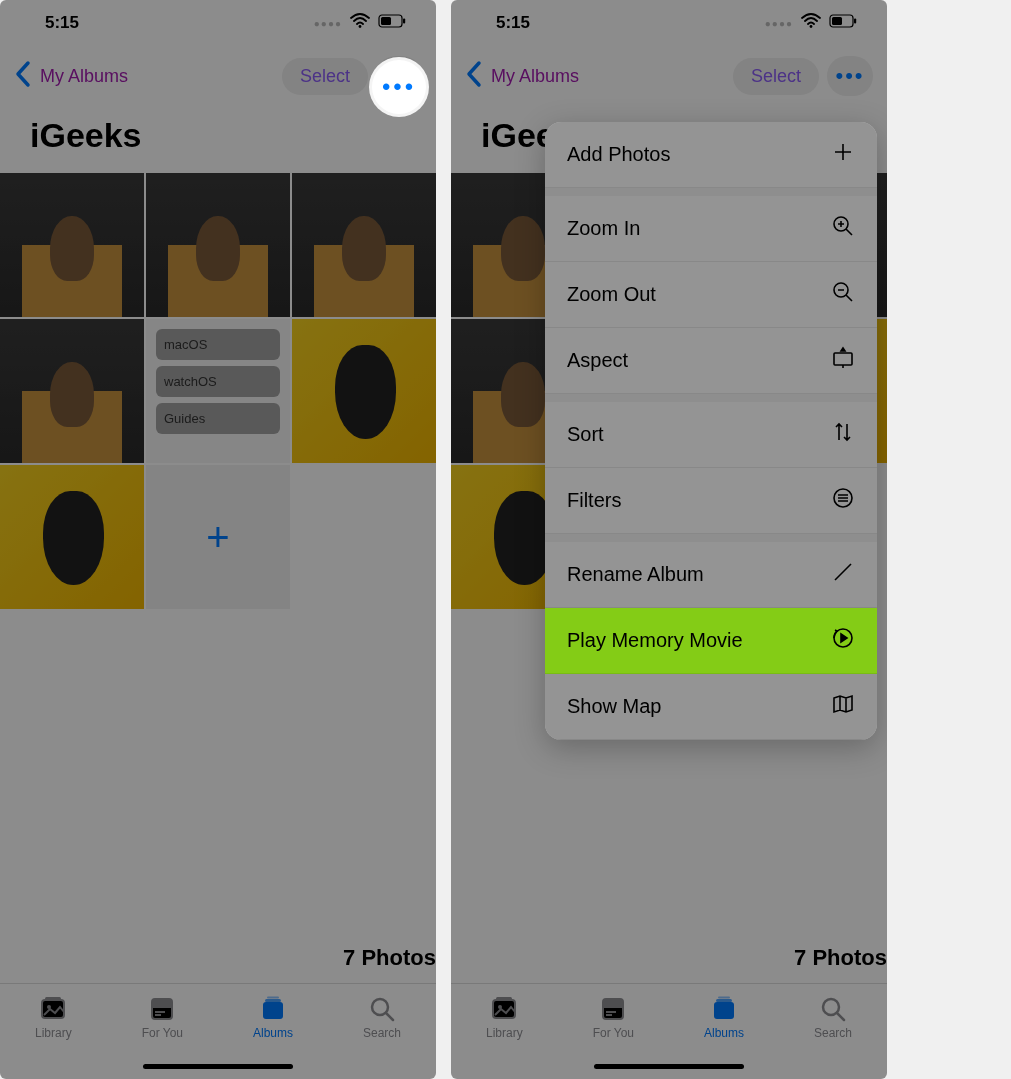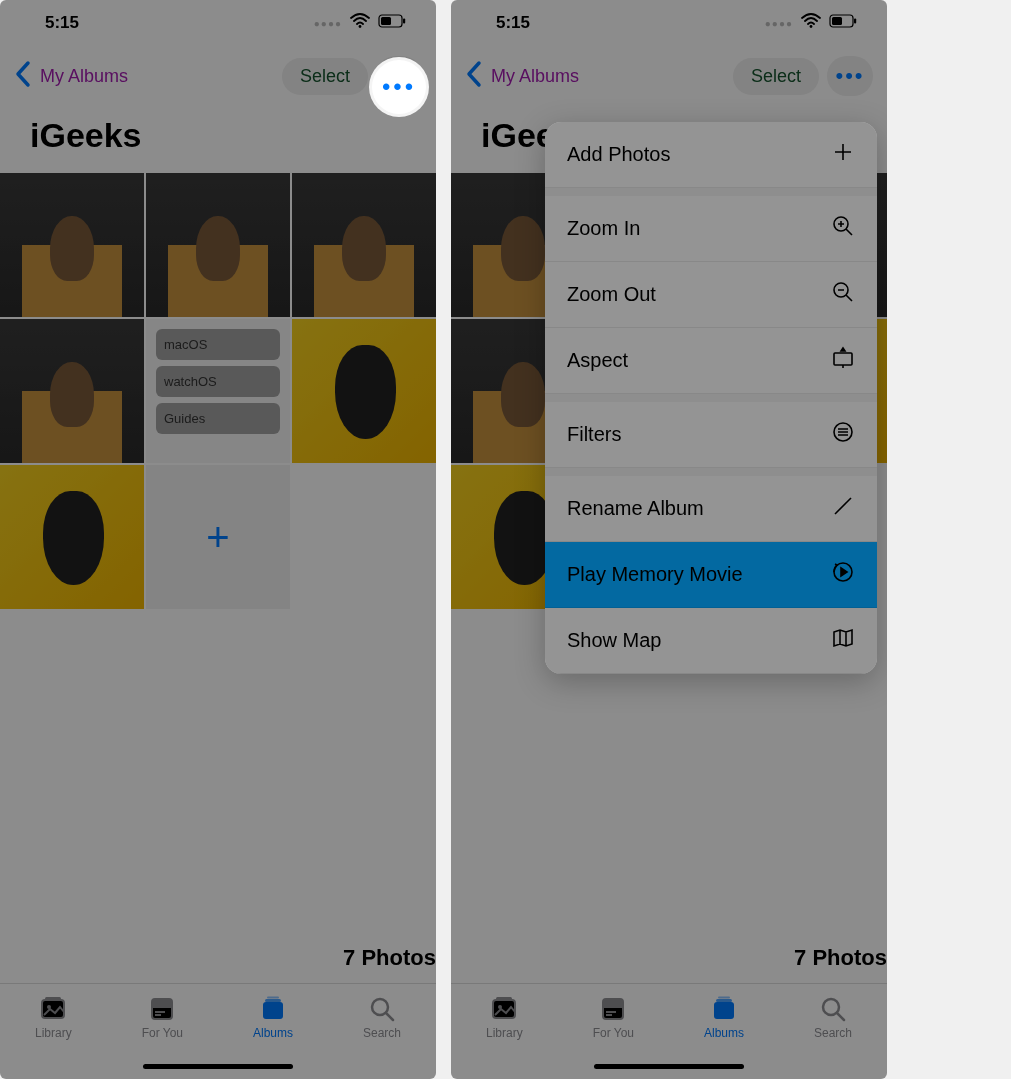--- a/index.html
+++ b/index.html
@@ -43,21 +43,21 @@
   .nav-bar {
     height: 60px;
     display:flex;
     align-items:center;
     padding: 0 14px;
     gap: 8px;
   }
   .back-chevron { color:#007aff; }
   .back-title { color:#a21caf; font-size: 18px; flex:1; }
   .pill {
-    background:#eee; color:#14532d; font-size:18px; font-weight:500;
+    background:#eee; color:#8b5cf6; font-size:18px; font-weight:500;
     padding: 8px 18px; border-radius: 20px;
   }
   .more-pill {
     background:#eee; width:46px; height:40px; border-radius:20px;
     display:flex;align-items:center;justify-content:center;
     color:#007aff; font-size:22px; letter-spacing:2px;
   }
   .album-title { font-size:34px; font-weight:700; padding: 10px 30px 18px; }
   .grid {
     display:grid; grid-template-columns: repeat(3, 1fr);
@@ -118,21 +118,21 @@
     display:flex; align-items:center; justify-content:space-between;
     padding: 18px 22px; font-size:20px; color:#000;
     border-bottom:1px solid rgba(0,0,0,0.08);
   }
   .menu-item:last-child{border-bottom:none;}
   .menu .dim-cover{
     position:absolute;top:0;left:0;right:0;bottom:0;
     background:rgba(0,0,0,0.42); pointer-events:none;
   }
   .menu-item.highlighted{
-    position:relative; z-index:2; background:#0369a1;
+    position:relative; z-index:2; background:#84cc16;
   }
   .menu svg{ width:24px;height:24px; stroke:#000; fill:none; stroke-width:1.6;}
   .sep{ height:8px; background:rgba(0,0,0,0.04); border:none;}
 </style>
 </head>
 <body>
 
 <div class="phone">
   <div class="status-bar">
     <span>5:15</span>
@@ -349,20 +349,26 @@
     </div>
     <div class="menu-item">
       <span>Aspect</span>
       <span><svg viewBox="0 0 24 24">
             <rect x="3" y="7" width="18" height="12" rx="1"></rect>
             <path d="M12 2 L10 5 L14 5 Z M12 22 L12 19" fill="#000"></path>
           </svg></span>
     </div>
     <div class="sep"></div>
     <div class="menu-item">
+      <span>Sort</span>
+      <span><svg viewBox="0 0 24 24">
+            <path d="M8 4 L8 20 M5 7 L8 4 L11 7 M16 4 L16 20 M13 17 L16 20 L19 17"></path>
+          </svg></span>
+    </div>
+    <div class="menu-item">
       <span>Filters</span>
       <span><svg viewBox="0 0 24 24">
             <circle cx="12" cy="12" r="9"></circle>
             <path d="M7 9 L17 9 M7 12 L17 12 M7 15 L17 15"></path>
           </svg></span>
     </div>
     <div class="sep"></div>
     <div class="menu-item">
       <span>Rename Album</span>
       <span><svg viewBox="0 0 24 24">

